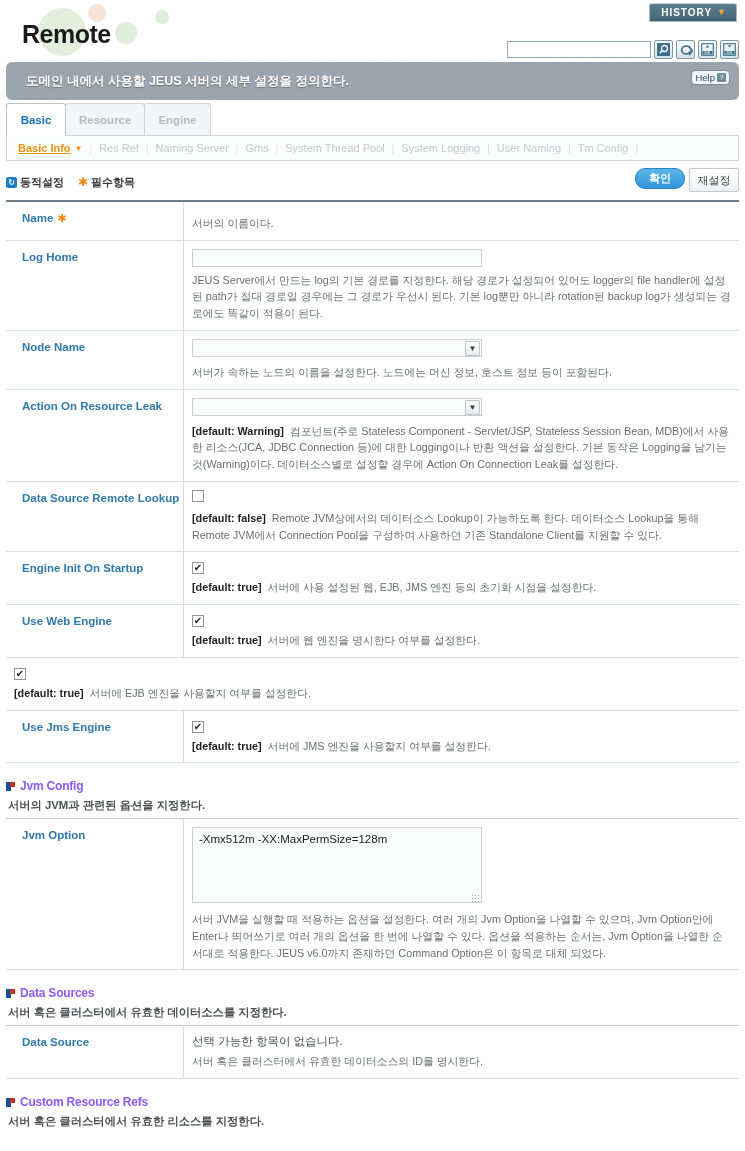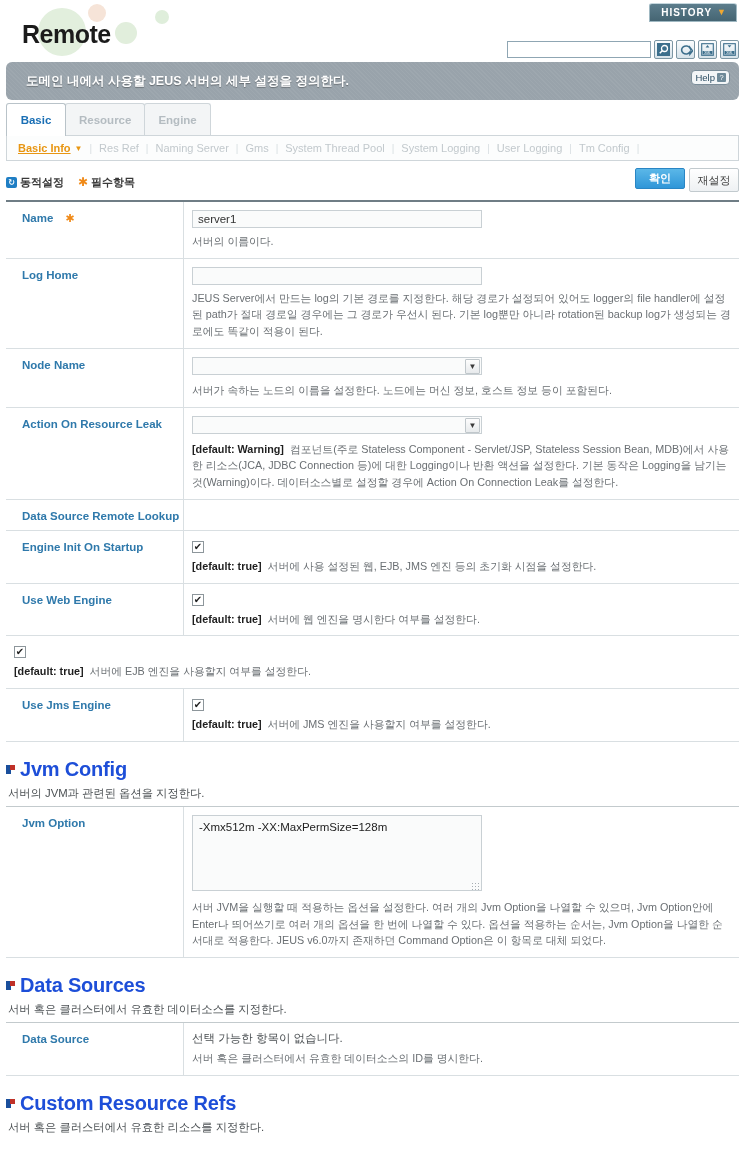--- a/index.html
+++ b/index.html
@@ -114,40 +114,40 @@
   .legend-item { display:flex; align-items:center; gap:3px; font-size:11px; color:#3a3a3a; font-weight:bold; margin-right:14px; }
   .dyn-icon {
     width:11px; height:11px; background:#1f7ec4; border-radius:2px;
     color:#fff; font-size:8px; line-height:11px; text-align:center;
   }
   .req-icon { color:#f08a18; font-size:12px; line-height:1; }
   .actions { position:absolute; right:0; top:-2px; display:flex; gap:4px; }
   .btn-primary {
     width:50px; height:21px;
     background: linear-gradient(#5bb7e8,#2f96d8);
-    border:1px solid #2a86c4; border-radius:2px;
+    border:1px solid #2a86c4; border-radius:10px;
     color:#fff; font-size:11px; font-weight:bold; cursor:pointer;
     display:flex; align-items:center; justify-content:center;
   }
   .btn-secondary {
     width:50px; height:24px;
     background: linear-gradient(#ffffff,#eef1f3);
     border:1px solid #c2cace; border-radius:2px;
     color:#444; font-size:11px; cursor:pointer;
     display:flex; align-items:center; justify-content:center;
   }
 
   
   .form-table { margin:6px 6px 0 6px; border-top:2px solid #6f7d85; }
   .frow { display:flex; border-bottom:1px solid #d9dfe2; min-height:28px; }
   .fname {
     width:178px; flex:0 0 178px; padding:10px 0 8px 16px;
     font-size:11.5px; font-weight:bold; color:#2f79ab;
     border-right:1px solid #d9dfe2;
-    display:flex; align-items:flex-start; gap:12px;
+    display:flex; align-items:flex-start; gap:4px;
   }
   .fname .req-star { color:#f08a18; font-size:11px; }
   .fval { flex:1 1 auto; padding:8px 8px 8px 8px; min-width:0; }
 
   .txtinput {
     width:290px; height:18px;
     border:1px solid #c9d0d4; background:#fafbfb;
     font-size:11.5px; padding:0 5px; color:#333; outline:none;
   }
   .selinput {
@@ -190,30 +190,30 @@
       radial-gradient(#a6adb2 40%, transparent 41%);
     background-size:3px 3px;
     pointer-events:none;
   }
   .novalue { font-size:11.5px; color:#4a4f52; }
 
   
   .sect { margin:16px 6px 0 6px; }
   .sect-title {
     display:flex; align-items:center; gap:5px;
-    font-size:20px; font-weight:bold; color:#1d4ed8;
+    font-size:12px; font-weight:bold; color:#8b5cf6;
     letter-spacing:-0.2px;
   }
   .sect-flag {
     display:inline-block; width:9px; height:9px; position:relative;
   }
   .sect-flag i { position:absolute; display:block; }
   .sect-flag i.a { left:0; top:0; width:5px; height:9px; background:#1a4f9c; }
   .sect-flag i.b { left:4px; top:0; width:5px; height:5px; background:#c03128; }
-  .sect-sub { font-size:11.3px; color:#4b5053; margin:5px 0 5px 2px; }
+  .sect-sub { font-size:11.3px; color:#4b5053; margin:5px 0 5px 2px;font-weight:bold; }
   .sect .form-table { margin:0; }
 </style>
 </head>
 <body>
 
 <div id="page">
 
   <div class="topband">
 
     <div class="logo-wrap">
@@ -300,21 +300,21 @@
         </span>
         <span style="display: inline-flex; align-items: center;">
           <span class="subnav-item">System Thread Pool</span>
           <span class="subnav-sep">|</span>
         </span>
         <span style="display: inline-flex; align-items: center;">
           <span class="subnav-item">System Logging</span>
           <span class="subnav-sep">|</span>
         </span>
         <span style="display: inline-flex; align-items: center;">
-          <span class="subnav-item">User Logging</span>
+          <span class="subnav-item">User Naming</span>
           <span class="subnav-sep">|</span>
         </span>
         <span style="display: inline-flex; align-items: center;">
           <span class="subnav-item">Tm Config</span>
           <span class="subnav-sep">|</span>
         </span>
       </div>
   </div>
 
   <div class="legendrow">
@@ -331,21 +331,21 @@
       <div class="btn-secondary">재설정</div>
     </div>
   </div>
 
   <div class="form-table" id="basic-host">
       <div class="frow">
         <div class="fname">
           <span>Name</span>
           <span class="req-star">✱</span>
         </div>
-        <div class="fval"><input type="text" class="txtinput" value="server1" style=""><div class="desc"><span>서버의 이름이다.</span></div></div>
+        <div class="fval"><div class="desc"><span>서버의 이름이다.</span></div></div>
       </div>
       <div class="frow">
         <div class="fname">
           <span>Log Home</span>
         </div>
         <div class="fval"><input type="text" class="txtinput" value="" style=""><div class="desc"><span>JEUS Server에서 만드는 log의 기본 경로를 지정한다. 해당 경로가 설정되어 있어도 logger의 file handler에 설정된 path가 절대 경로일 경우에는 그 경로가 우선시 된다. 기본 log뿐만 아니라 rotation된 backup log가 생성되는 경로에도 똑같이 적용이 된다.</span></div></div>
       </div>
       <div class="frow">
         <div class="fname">
           <span>Node Name</span>
@@ -361,20 +361,21 @@
         </div>
         <div class="fval">
           <div class="selwrap"><input type="text" readonly="" class="selinput" value="" style="width: 290px; height: 18px;"><span class="arrowbox">▼</span></div>
           <div class="desc"><span class="dflt">[default: Warning]</span>&nbsp;&nbsp;<span>컴포넌트(주로 Stateless Component - Servlet/JSP, Stateless Session Bean, MDB)에서 사용한 리소스(JCA, JDBC Connection 등)에 대한 Logging이나 반환 액션을 설정한다. 기본 동작은 Logging을 남기는 것(Warning)이다. 데이터소스별로 설정할 경우에 Action On Connection Leak를 설정한다.</span></div>
         </div>
       </div>
       <div class="frow">
         <div class="fname">
           <span>Data Source Remote Lookup</span>
         </div>
+        <div class="fval"><span class="chk"></span><div class="desc"><span class="dflt">[default: false]</span>&nbsp;&nbsp;<span>Remote JVM상에서의 데이터소스 Lookup이 가능하도록 한다. 데이터소스 Lookup을 통해 Remote JVM에서 Connection Pool을 구성하여 사용하던 기존 Standalone Client를 지원할 수 있다.</span></div></div>
       </div>
       <div class="frow">
         <div class="fname">
           <span>Engine Init On Startup</span>
         </div>
         <div class="fval"><span class="chk">✔</span><div class="desc"><span class="dflt">[default: true]</span>&nbsp;&nbsp;<span>서버에 사용 설정된 웹, EJB, JMS 엔진 등의 초기화 시점을 설정한다.</span></div></div>
       </div>
       <div class="frow">
         <div class="fname">
           <span>Use Web Engine</span>

